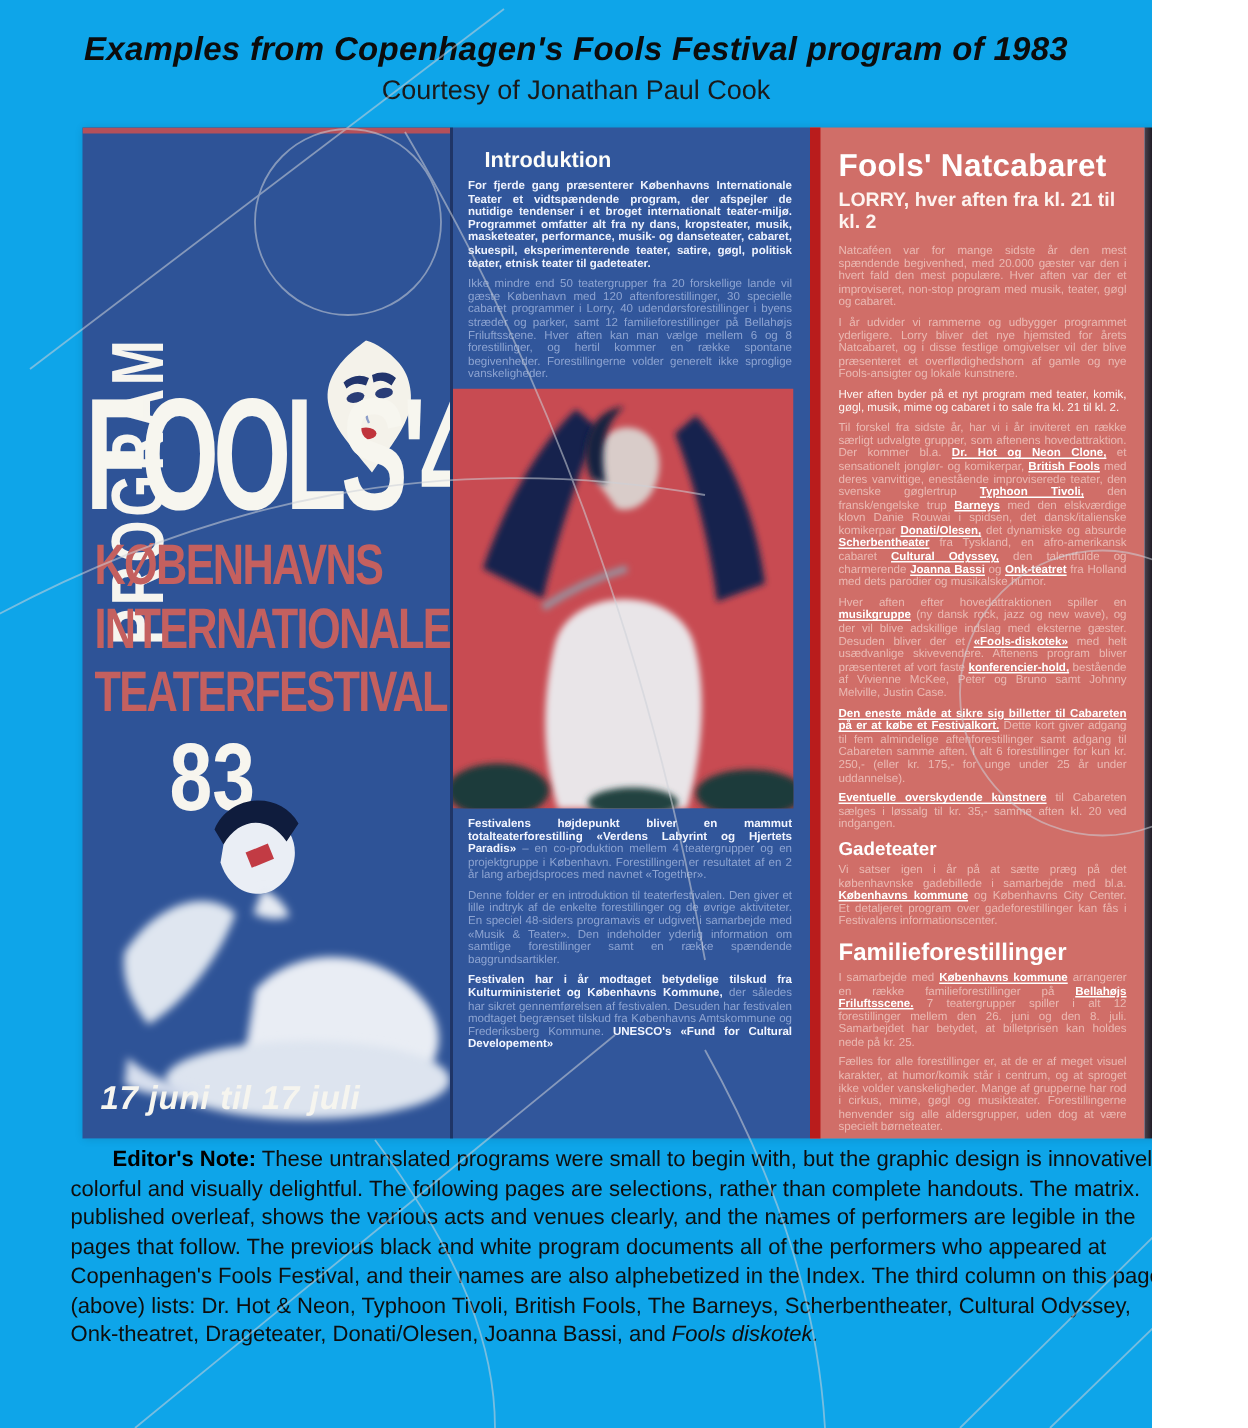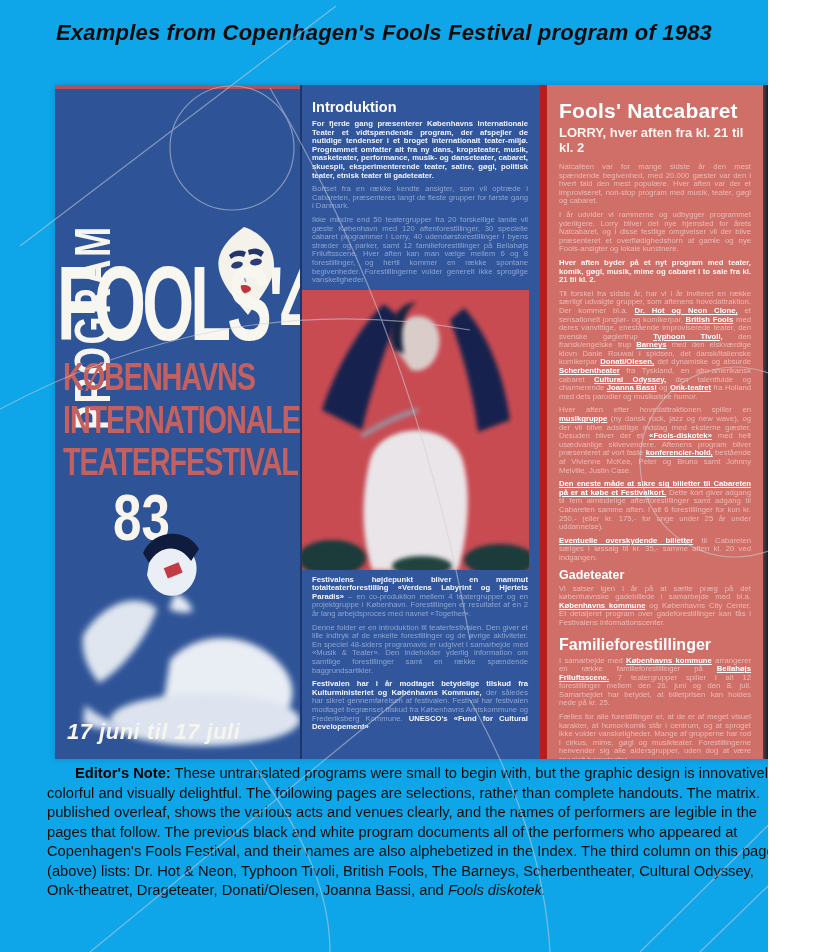--- a/index.html
+++ b/index.html
@@ -35,42 +35,43 @@
       font-size:64px;font-weight:bold;color:#f7f5ee;}
   .mime{position:absolute;left:0;top:430px;}
   .dates{position:absolute;left:12px;bottom:14px;font-size:22px;font-weight:bold;font-style:italic;
       color:#f6f5ef;letter-spacing:0.5px;}
   
   .panel p{margin:0 0 5px 0;font-size:7.7px;line-height:8.6px;text-align:justify;}
   .on-blue p{color:rgba(206,219,248,0.58);}
   .on-blue p.strong{color:#eef2fd;font-weight:bold;}
   .on-blue .seg-b{color:#f2f5ff;font-weight:bold;}
   .on-red p{color:rgba(252,233,227,0.60);}
-  .on-red p.strong{color:#fdf6f3;font-weight:bold;}
+  .on-red p.strong{color:#fdf6f3;font-weight:normal;}
   .on-red .seg-b{color:#ffffff;font-weight:bold;text-decoration:underline;}
   .seg-i{font-style:italic;}
-  .h-intro{margin:2px 0 5px 0;font-size:14.5px;font-weight:bold;color:#fcfcf9;}
+  .h-intro{margin:2px 0 5px 11px;font-size:14.5px;font-weight:bold;color:#fcfcf9;}
   .dancer{display:block;margin:2px 0 6px -10px;}
   .h-nat{margin:4px 0 2px 0;font-size:21px;font-weight:bold;color:#ffffff;letter-spacing:0.2px;}
   .h-lorry{margin:0 0 8px 0;font-size:13px;font-weight:bold;color:#fdf3ef;}
   .h-gade{margin:4px 0 3px 0;font-size:12.5px;font-weight:bold;color:#ffffff;}
   .h-fam{margin:8px 0 3px 0;font-size:16px;font-weight:bold;color:#ffffff;}
   
   .note{position:absolute;left:47px;top:764px;width:742px;margin:0;
         font-size:14.7px;line-height:19.5px;color:#0e0e0e;text-indent:28px;text-align:left;}
   .note .seg-b{font-weight:bold;color:#000;text-align:center;}
   
   .watermark{position:absolute;left:0;top:0;z-index:9;pointer-events:none;}
 </style>
 </head>
 <body>
 
 <div class="page">
 
   <div class="title">Examples from Copenhagen's Fools Festival program of 1983</div>
+  <div class="subtitle">Courtesy of Jonathan Paul Cook</div>
 
   <div class="scan">
 
     <div class="panel panel-left">
       <div class="program-vert">PROGRAM</div>
 
       <svg class="mask" width="62" height="92" viewBox="0 0 62 92">
         <path d="M29,2 C18,10 7,20 4,33 C1,46 9,60 17,70 C23,78 29,85 33,90 C41,78 52,66 57,52 C61,41 59,26 51,17 C44,9 36,4 29,2 Z" fill="#f4f2ea"></path>
         <path d="M14,30 q8,-7 17,-3 l-2,5 q-8,-3 -13,2 Z" fill="#22356d"></path>
         <path d="M33,25 q9,-4 16,2 l-3,5 q-6,-5 -12,-2 Z" fill="#22356d"></path>
@@ -106,21 +107,20 @@
         <path d="M120,78 q14,6 18,18 q-12,4 -24,-2 Z" fill="#e6ebf3" filter="url(#blurA)"></path>
         <path d="M30,190 q20,18 50,22 q-30,8 -52,-4 Z" fill="#d7dfee" filter="url(#blurA)"></path>
       </svg>
 
       <div class="dates">17 juni til 17 juli</div>
     </div>
 
     <div class="panel panel-mid on-blue">
       <div class="h-intro">Introduktion</div>
       <p class="strong">For fjerde gang præsenterer Københavns Internationale Teater et vidtspændende program, der afspejler de nutidige tendenser i et broget internationalt teater-miljø. Programmet omfatter alt fra ny dans, kropsteater, musik, masketeater, performance, musik- og danseteater, cabaret, skuespil, eksperimenterende teater, satire, gøgl, politisk teater, etnisk teater til gadeteater.</p>
-      <p>Bortset fra en række kendte ansigter, som vil optræde i Cabareten, præsenteres langt de fleste grupper for første gang i Danmark.</p>
       <p>Ikke mindre end 50 teatergrupper fra 20 forskellige lande vil gæste København med 120 aftenforestillinger, 30 specielle cabaret programmer i Lorry, 40 udendørsforestillinger i byens stræder og parker, samt 12 familieforestillinger på Bellahøjs Friluftsscene. Hver aften kan man vælge mellem 6 og 8 forestillinger, og hertil kommer en række spontane begivenheder. Forestillingerne volder generelt ikke sproglige vanskeligheder.</p>
 
       <svg class="dancer" width="227" height="280" viewBox="0 0 227 280">
         <defs>
             <filter id="blurB" x="-30%" y="-30%" width="160%" height="160%">
               <feGaussianBlur stdDeviation="2"></feGaussianBlur>
             </filter>
           </defs>
         <rect width="227" height="280" fill="#c84b52"></rect>
         <path d="M20,120 C34,78 58,36 82,14 L96,26 C82,62 68,104 60,140 Z" fill="#17244d" filter="url(#blurB)"></path>
@@ -129,33 +129,33 @@
         <path d="M92,60 C82,36 94,14 114,12 C100,24 98,42 102,64 Z" fill="#13203f" filter="url(#blurB)"></path>
         <path d="M68,170 C78,132 146,130 160,168 C170,200 166,246 156,280 L70,280 C58,242 60,202 68,170 Z" fill="#e9e5e8" filter="url(#blurB)"></path>
         <path d="M60,146 q28,-18 56,-26" stroke="#9a8f9c" stroke-width="5" fill="none" filter="url(#blurB)"></path>
         <ellipse cx="30" cy="268" rx="34" ry="18" fill="#1d3b3a" filter="url(#blurB)"></ellipse>
         <ellipse cx="198" cy="270" rx="36" ry="16" fill="#1d3b3a" filter="url(#blurB)"></ellipse>
         <ellipse cx="120" cy="276" rx="30" ry="10" fill="#23433f" filter="url(#blurB)"></ellipse>
       </svg>
 
       <p><span class="seg-b">Festivalens højdepunkt bliver en mammut totalteaterforestilling «Verdens Labyrint og Hjertets Paradis»</span><span> – en co-produktion mellem 4 teatergrupper og en projektgruppe i København. Forestillingen er resultatet af en 2 år lang arbejdsproces med navnet «Together».</span></p>
       <p>Denne folder er en introduktion til teaterfestivalen. Den giver et lille indtryk af de enkelte forestillinger og de øvrige aktiviteter. En speciel 48-siders programavis er udgivet i samarbejde med «Musik &amp; Teater». Den indeholder yderlig information om samtlige forestillinger samt en række spændende baggrundsartikler.</p>
-      <p><span class="seg-b">Festivalen har i år modtaget betydelige tilskud fra Kulturministeriet og Københavns Kommune,</span><span> der således har sikret gennemførelsen af festivalen. Festival har festivalen modtaget begrænset tilskud fra Københavns Amtskommune og Frederiksberg Kommune. </span><span class="seg-b">UNESCO's «Fund for Cultural Developement»</span></p>
+      <p><span class="seg-b">Festivalen har i år modtaget betydelige tilskud fra Kulturministeriet og Københavns Kommune,</span><span> der således har sikret gennemførelsen af festivalen. Desuden har festivalen modtaget begrænset tilskud fra Københavns Amtskommune og Frederiksberg Kommune. </span><span class="seg-b">UNESCO's «Fund for Cultural Developement»</span></p>
     </div>
 
     <div class="panel panel-right on-red">
       <div class="h-nat">Fools' Natcabaret</div>
       <div class="h-lorry">LORRY, hver aften fra kl. 21 til kl. 2</div>
       <p>Natcaféen var for mange sidste år den mest spændende begivenhed, med 20.000 gæster var den i hvert fald den mest populære. Hver aften var der et improviseret, non-stop program med musik, teater, gøgl og cabaret.</p>
       <p>I år udvider vi rammerne og udbygger programmet yderligere. Lorry bliver det nye hjemsted for årets Natcabaret, og i disse festlige omgivelser vil der blive præsenteret et overflødighedshorn af gamle og nye Fools-ansigter og lokale kunstnere.</p>
       <p class="strong">Hver aften byder på et nyt program med teater, komik, gøgl, musik, mime og cabaret i to sale fra kl. 21 til kl. 2.</p>
       <p><span>Til forskel fra sidste år, har vi i år inviteret en række særligt udvalgte grupper, som aftenens hovedattraktion. Der kommer bl.a. </span><span class="seg-b">Dr. Hot og Neon Clone,</span><span> et sensationelt jonglør- og komikerpar, </span><span class="seg-b">British Fools</span><span> med deres vanvittige, enestående improviserede teater, den svenske gøglertrup </span><span class="seg-b">Typhoon Tivoli,</span><span> den fransk/engelske trup </span><span class="seg-b">Barneys</span><span> med den elskværdige klovn Danie Rouwai i spidsen, det dansk/italienske komikerpar </span><span class="seg-b">Donati/Olesen,</span><span> det dynamiske og absurde </span><span class="seg-b">Scherbentheater</span><span> fra Tyskland, en afro-amerikansk cabaret </span><span class="seg-b">Cultural Odyssey,</span><span> den talentfulde og charmerende </span><span class="seg-b">Joanna Bassi</span><span> og </span><span class="seg-b">Onk-teatret</span><span> fra Holland med dets parodier og musikalske humor.</span></p>
       <p><span>Hver aften efter hovedattraktionen spiller en </span><span class="seg-b">musikgruppe</span><span> (ny dansk rock, jazz og new wave), og der vil blive adskillige indslag med eksterne gæster. Desuden bliver der et </span><span class="seg-b">«Fools-diskotek»</span><span> med helt usædvanlige skivevendere. Aftenens program bliver præsenteret af vort faste </span><span class="seg-b">konferencier-hold,</span><span> bestående af Vivienne McKee, Peter og Bruno samt Johnny Melville, Justin Case.</span></p>
       <p><span class="seg-b">Den eneste måde at sikre sig billetter til Cabareten på er at købe et Festivalkort.</span><span> Dette kort giver adgang til fem almindelige aftenforestillinger samt adgang til Cabareten samme aften. I alt 6 forestillinger for kun kr. 250,- (eller kr. 175,- for unge under 25 år under uddannelse).</span></p>
-      <p><span class="seg-b">Eventuelle overskydende billetter</span><span> til Cabareten sælges i løssalg til kr. 35,- samme aften kl. 20 ved indgangen.</span></p>
+      <p><span class="seg-b">Eventuelle overskydende kunstnere</span><span> til Cabareten sælges i løssalg til kr. 35,- samme aften kl. 20 ved indgangen.</span></p>
       <div class="h-gade">Gadeteater</div>
       <p><span>Vi satser igen i år på at sætte præg på det københavnske gadebillede i samarbejde med bl.a. </span><span class="seg-b">Københavns kommune</span><span> og Københavns City Center. Et detaljeret program over gadeforestillinger kan fås i Festivalens informationscenter.</span></p>
       <div class="h-fam">Familieforestillinger</div>
       <p><span>I samarbejde med </span><span class="seg-b">Københavns kommune</span><span> arrangerer en række familieforestillinger på </span><span class="seg-b">Bellahøjs Friluftsscene.</span><span> 7 teatergrupper spiller i alt 12 forestillinger mellem den 26. juni og den 8. juli. Samarbejdet har betydet, at billetprisen kan holdes nede på kr. 25.</span></p>
       <p>Fælles for alle forestillinger er, at de er af meget visuel karakter, at humor/komik står i centrum, og at sproget ikke volder vanskeligheder. Mange af grupperne har rod i cirkus, mime, gøgl og musikteater. Forestillingerne henvender sig alle aldersgrupper, uden dog at være specielt børneteater.</p>
 
     </div>
 
     <div class="scan-edge"></div>
   </div>

